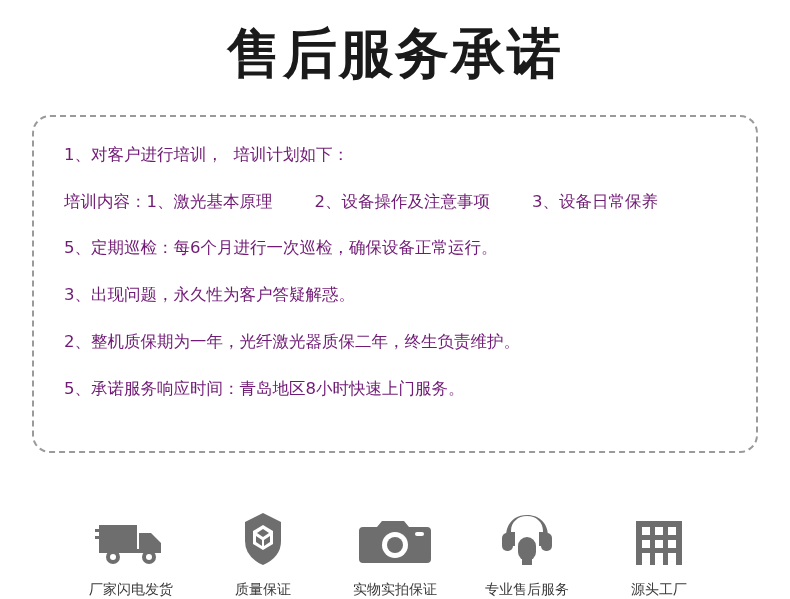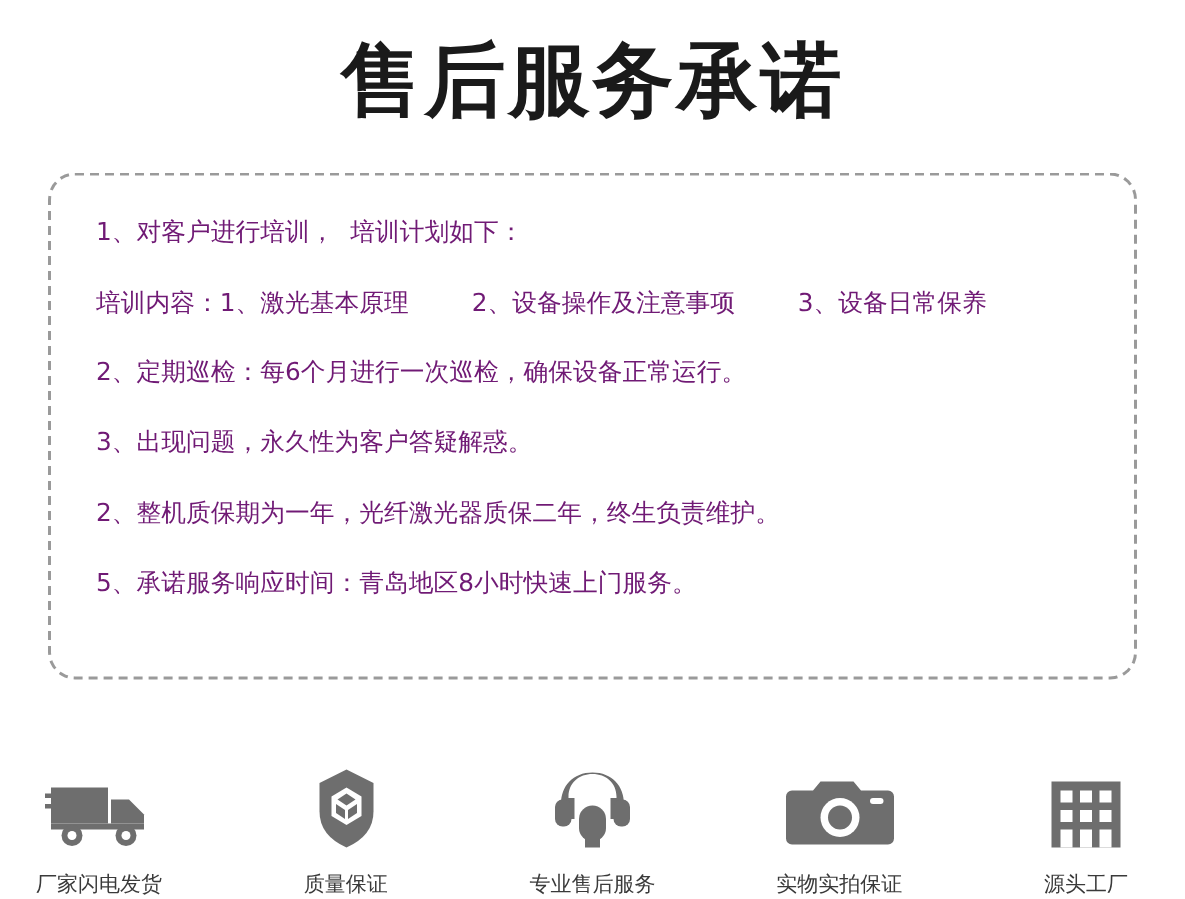--- a/index.html
+++ b/index.html
@@ -49,21 +49,21 @@
   }
   .line:last-child {
     margin-bottom: 0;
   }
   .features {
     position: absolute;
     left: 0;
     right: 0;
     bottom: 22px;
     display: flex;
-    justify-content: space-between;
+    justify-content: center;
     align-items: flex-end;
     gap: 0;
   }
   .feature {
     width: 132px;
     display: flex;
     flex-direction: column;
     align-items: center;
   }
   .feature .icon {
@@ -83,21 +83,21 @@
 </head>
 <body>
 
 <div class="page">
 
   <div class="title">售后服务承诺</div>
 
   <div class="promise-box">
     <div class="line">1、对客户进行培训，  培训计划如下：</div>
     <div class="line">培训内容：1、激光基本原理        2、设备操作及注意事项        3、设备日常保养</div>
-    <div class="line">2、定期巡检：每6个月进行一次巡检，确保设备正常运行。</div>
+    <div class="line">5、定期巡检：每6个月进行一次巡检，确保设备正常运行。</div>
     <div class="line">3、出现问题，永久性为客户答疑解惑。</div>
     <div class="line">2、整机质保期为一年，光纤激光器质保二年，终生负责维护。</div>
     <div class="line">5、承诺服务响应时间：青岛地区8小时快速上门服务。</div>
   </div>
 
   <div class="features">
 
     <div class="feature">
       <div class="icon">
         <svg width="72" height="54" viewBox="0 0 72 54" xmlns="http://www.w3.org/2000/svg">
@@ -123,41 +123,41 @@
           <path d="M31 18 L37 22 L31 26 L25 22 Z" fill="#6e6e6e"></path>
           <path d="M24 25 L30 29 L30 35 L24 31 Z" fill="#6e6e6e"></path>
           <path d="M38 25 L32 29 L32 35 L38 31 Z" fill="#6e6e6e"></path>
         </svg>
       </div>
       <div class="label">质量保证</div>
     </div>
 
     <div class="feature">
       <div class="icon">
+        <svg width="76" height="54" viewBox="0 0 76 54" xmlns="http://www.w3.org/2000/svg">
+          <path d="M6 12 h14 l5 -6 h22 l5 6 h18 a4 4 0 0 1 4 4 v28 a4 4 0 0 1 -4 4 h-64 a4 4 0 0 1 -4 -4 v-28 a4 4 0 0 1 4 -4 z" fill="#6e6e6e"></path>
+          <circle cx="38" cy="30" r="13" fill="#ffffff"></circle>
+          <circle cx="38" cy="30" r="8" fill="#6e6e6e"></circle>
+          <rect x="58" y="17" width="9" height="4" rx="2" fill="#ffffff"></rect>
+        </svg>
+      </div>
+      <div class="label">实物实拍保证</div>
+    </div>
+
+    <div class="feature">
+      <div class="icon">
         <svg width="58" height="58" viewBox="0 0 58 58" xmlns="http://www.w3.org/2000/svg">
           <path d="M29 4 C16 4 8 13 8 25 v10 h9 v-14 h-4 v-1 c0 -9 7 -15 16 -15 s16 6 16 15 v1 h-4 v14 h9 v-10 C50 13 42 4 29 4 z" fill="#6e6e6e"></path>
           <rect x="4" y="22" width="11" height="18" rx="5" fill="#6e6e6e"></rect>
           <rect x="43" y="22" width="11" height="18" rx="5" fill="#6e6e6e"></rect>
           <path d="M29 26 a9 9 0 0 1 9 9 v6 a9 9 0 0 1 -9 9 a9 9 0 0 1 -9 -9 v-6 a9 9 0 0 1 9 -9 z" fill="#6e6e6e"></path>
           <rect x="24" y="46" width="10" height="8" fill="#6e6e6e"></rect>
         </svg>
       </div>
       <div class="label">专业售后服务</div>
-    </div>
-
-    <div class="feature">
-      <div class="icon">
-        <svg width="76" height="54" viewBox="0 0 76 54" xmlns="http://www.w3.org/2000/svg">
-          <path d="M6 12 h14 l5 -6 h22 l5 6 h18 a4 4 0 0 1 4 4 v28 a4 4 0 0 1 -4 4 h-64 a4 4 0 0 1 -4 -4 v-28 a4 4 0 0 1 4 -4 z" fill="#6e6e6e"></path>
-          <circle cx="38" cy="30" r="13" fill="#ffffff"></circle>
-          <circle cx="38" cy="30" r="8" fill="#6e6e6e"></circle>
-          <rect x="58" y="17" width="9" height="4" rx="2" fill="#ffffff"></rect>
-        </svg>
-      </div>
-      <div class="label">实物实拍保证</div>
     </div>
 
     <div class="feature">
       <div class="icon">
         <svg width="58" height="54" viewBox="0 0 58 54" xmlns="http://www.w3.org/2000/svg">
           <rect x="6" y="6" width="46" height="44" fill="#6e6e6e"></rect>
           <rect x="12" y="12" width="8" height="8" fill="#ffffff"></rect>
           <rect x="25" y="12" width="8" height="8" fill="#ffffff"></rect>
           <rect x="38" y="12" width="8" height="8" fill="#ffffff"></rect>
           <rect x="12" y="25" width="8" height="8" fill="#ffffff"></rect>

